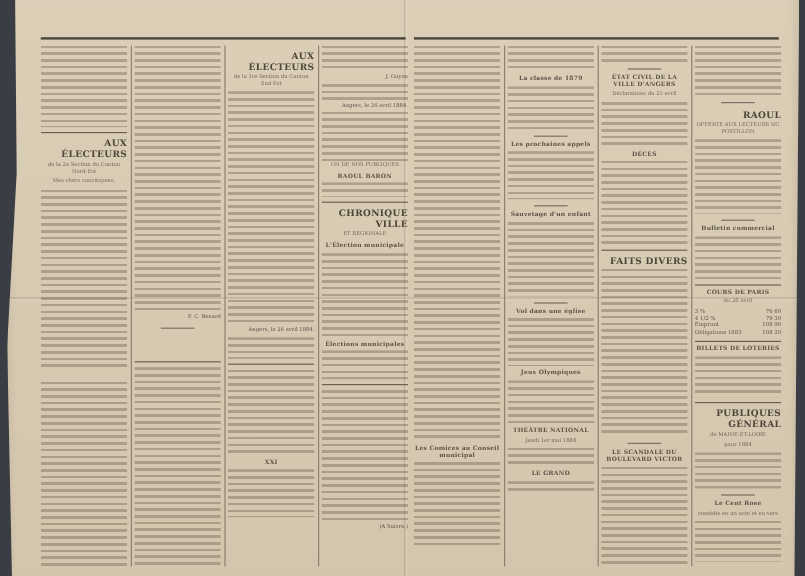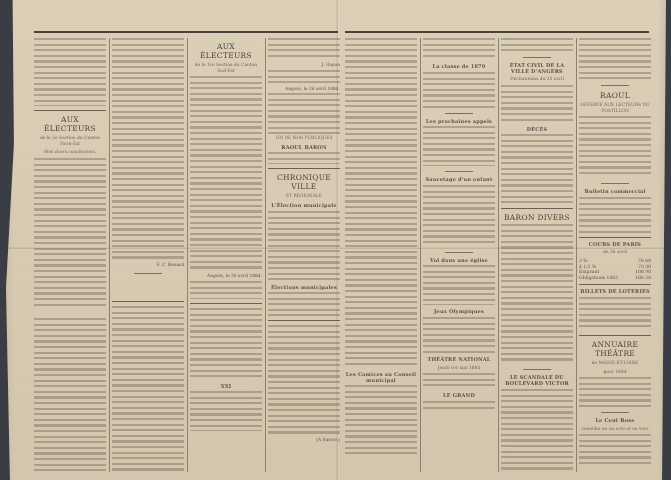--- a/index.html
+++ b/index.html
@@ -25,21 +25,21 @@
   .page.left { left:28px; width:304px; }
   .page.right { left:339px; width:304px; }
   .header-rule { position:absolute; top:-3px; left:0; right:0; height:2px; background:#4b443a; }
   .col {
     position:absolute; top:4px; width:72px; bottom:0;
     font-size:4.6px; line-height:5.6px; color:#6e665a; text-align:justify;
     overflow:hidden;
   }
   .col-rule { position:absolute; top:4px; bottom:0; width:1px; background:#8c8173; }
   .hr-rule { height:1px; background:#6a6154; margin:4px 0; }
-  .h-title { text-align:center; font-weight:normal; color:#4e463b; font-size:7.5px; letter-spacing:0.3px; margin:4px 0 2px; line-height:9px; }
+  .h-title { text-align:right; font-weight:bold; color:#4e463b; font-size:7.5px; letter-spacing:0.3px; margin:4px 0 2px; line-height:9px; }
   .h-sub { text-align:center; font-size:4.4px; color:#6e665a; margin-bottom:3px; }
   .h-section { text-align:center; font-size:5px; font-weight:bold; color:#5c5347; margin:4px 0 2px; letter-spacing:0.2px; }
   .fill { color:transparent; background:
       repeating-linear-gradient(180deg, rgba(100,90,75,0.38) 0 2.2px, transparent 2.2px 5.6px);
     display:block; }
   .sig { text-align:right; font-size:4.4px; margin:2px 0; color:#5a5248; }
   .hline-short { width:40%; height:1px; background:#7a7063; margin:5px auto; }
   .table-row { display:flex; justify-content:space-between; font-size:4.5px; color:#5c5347; }
 </style>
 </head>
@@ -144,21 +144,21 @@
 
     <div class="col" style="left:156px;">
       <span class="fill" style="height:14px;">text</span>
       <div class="hline-short"></div>
       <div class="h-section">ÉTAT CIVIL DE LA VILLE D'ANGERS</div>
       <div class="h-sub">Déclarations du 25 avril</div>
       <span class="fill" style="height:38px;">text</span>
       <div class="h-section">DÉCÈS</div>
       <span class="fill" style="height:70px;">text</span>
       <div class="hr-rule"></div>
-      <div class="h-title">BARON DIVERS</div>
+      <div class="h-title">FAITS DIVERS</div>
       <span class="fill" style="height:140px;">text</span>
       <div class="hline-short"></div>
       <div class="h-section">LE SCANDALE DU BOULEVARD VICTOR</div>
       <span class="fill" style="height:110px;">text</span>
     </div>
     <div class="col-rule" style="left:231px;"></div>
 
     <div class="col" style="left:234px;">
       <span class="fill" style="height:42px;">text</span>
       <div class="hline-short"></div>
@@ -184,21 +184,21 @@
           <span>108 90</span>
         </div>
       <div class="table-row">
           <span>Obligations 1883</span>
           <span>108 20</span>
         </div>
       <div class="hr-rule"></div>
       <div class="h-section">BILLETS DE LOTERIES</div>
       <span class="fill" style="height:34px;">text</span>
       <div class="hr-rule"></div>
-      <div class="h-title">ANNUAIRE THÉÂTRE</div>
+      <div class="h-title">PUBLIQUES GÉNÉRAL</div>
       <div class="h-sub">de MAINE-ET-LOIRE</div>
       <div class="h-sub">pour 1884</div>
       <span class="fill" style="height:30px;">text</span>
       <div class="hline-short"></div>
       <div class="h-section">Le Cent Rose</div>
       <div class="h-sub">comédie en un acte et en vers</div>
       <span class="fill" style="height:34px;">text</span>
     </div>
   </div>
 </div>

